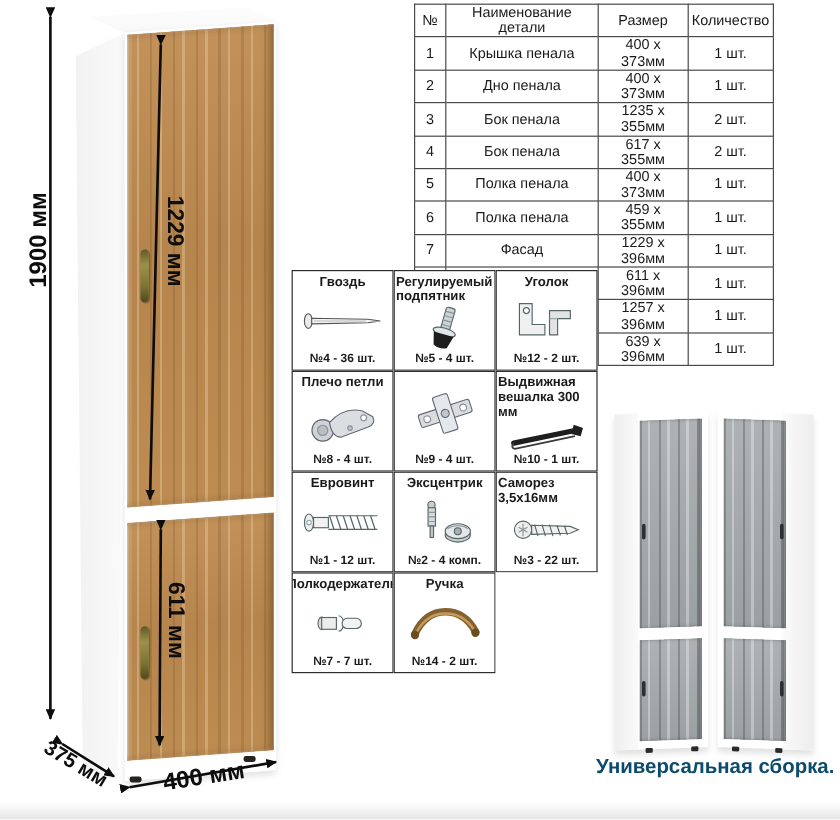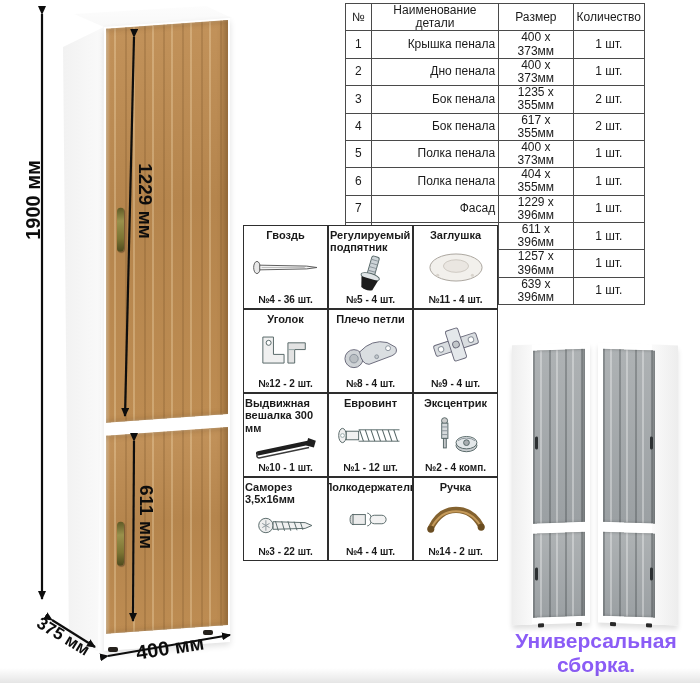--- a/index.html
+++ b/index.html
@@ -38,21 +38,21 @@
   .lbl-611{left:146px;top:517px;font-size:19px;transform:translate(-50%,-50%) rotate(90deg);}
   .lbl-375{left:63px;top:637px;font-size:17px;transform:translate(-50%,-50%) rotate(31deg);}
   .lbl-400{left:170px;top:648px;font-size:20px;transform:translate(-50%,-50%) rotate(-9deg);}
 
   
   .parts-table{position:absolute;left:345px;top:3px;width:300px;border-collapse:collapse;
     font-size:12px;}
   .parts-table th,.parts-table td{border:1px solid #4a4a4a;padding:0 3px;line-height:1.1;}
   .parts-table th{font-weight:normal;height:17px;text-align:center;}
   .parts-table td{height:15px;text-align:center;}
-  .parts-table td.nm{text-align:right;}
+  .parts-table td.nm{text-align:center;}
   .parts-table tr.tall td{height:26px;margin-left:28px;}
   .col-num{width:26px;}.col-name{width:130px;}.col-size{width:76px;}.col-qty{width:64px;}
 
   
   .hw-grid{position:absolute;left:243px;top:225px;display:grid;
     grid-template-columns:repeat(3,85px);grid-auto-rows:84px;}
   .hw-cell{border:1px solid #2e2e2e;background:#fff;display:flex;flex-direction:column;
     align-items:center;overflow:hidden;}
   .hw-cell.empty{border:none;}
   .hw-title{font-size:11px;font-weight:bold;text-align:left;line-height:1.12;
@@ -76,21 +76,21 @@
       linear-gradient(180deg,#aeb2b4,#9ba0a3);
     box-shadow:inset -2px 0 3px rgba(40,44,46,.4);}
   .mini-left .gdoor{left:21px;}
   .mini-right .gdoor{left:5px;}
   .gdoor-top{top:6px;height:173px;}
   .gdoor-bottom{top:189px;height:84px;}
   .mini-handle{position:absolute;width:3px;height:13px;background:#2c3032;border-radius:2px;}
   .mini-foot{position:absolute;width:6px;height:4px;background:#2a2a2a;border-radius:1px;bottom:-3px;}
 
   .assembly-caption{position:absolute;left:495px;top:629px;width:202px;text-align:center;
-    font-size:21px;font-weight:bold;color:#8b5cf6;}
+    font-size:17px;font-weight:bold;color:#0c4a6e;}
 
   .floor-shade{position:absolute;left:0;bottom:0;width:700px;height:15px;
     background:linear-gradient(180deg,rgba(0,0,0,0),rgba(0,0,0,.10));}
 </style>
 </head>
 <body>
 
 <div class="pane-left">
   <div class="cab-top"></div>
   <div class="cab-side"></div>
@@ -165,21 +165,21 @@
   </tr>
   <tr>
     <td>5</td>
     <td class="nm">Полка пенала</td>
     <td>400 х 373мм</td>
     <td>1 шт.</td>
   </tr>
   <tr>
     <td>6</td>
     <td class="nm">Полка пенала</td>
-    <td>404 х 355мм</td>
+    <td>459 х 355мм</td>
     <td>1 шт.</td>
   </tr>
   <tr>
     <td>7</td>
     <td class="nm">Фасад</td>
     <td>1229 х 396мм</td>
     <td>1 шт.</td>
   </tr>
   <tr>
     <td>8</td>
@@ -225,32 +225,20 @@
             <path d="M18 5h8M18 9h8M18 13h8M18 17h8" stroke="#8a949a"></path>
             <ellipse cx="22" cy="23" rx="10" ry="3.5" fill="#e0e5e7" stroke="#566"></ellipse>
             <path d="M13 25 L31 25 L28 36 Q22 39 16 36 Z" fill="#1d1d1d"></path>
           </g>
         </svg>
     </div>
     <div class="hw-count">№5 - 4 шт.</div>
   </div>
 
 
-  <div class="hw-cell">
-    <div class="hw-title">Заглушка</div>
-    <div class="hw-icon">
-      <svg viewBox="0 0 58 32" width="56" height="31">
-          <ellipse cx="29" cy="16" rx="27" ry="14" fill="#f2f0ec" stroke="#a9a49d"></ellipse>
-          <ellipse cx="29" cy="14.5" rx="13" ry="6.5" fill="#eae6e1" stroke="#cdc8c1"></ellipse>
-          <circle cx="10" cy="24" r="1.6" fill="#d8d3cc"></circle>
-          <circle cx="46" cy="24" r="1.6" fill="#d8d3cc"></circle>
-        </svg>
-    </div>
-    <div class="hw-count">№11 - 4 шт.</div>
-  </div>
 
   <div class="hw-cell">
     <div class="hw-title">Уголок</div>
     <div class="hw-icon">
       <svg viewBox="0 0 56 34" width="54" height="33">
           <g fill="#f0f0f0" stroke="#566">
             <path d="M4 2 h11 v18 h11 v9 H4 Z"></path>
             <circle cx="10" cy="8" r="2.6" fill="#fff"></circle>
           </g>
           <g fill="#e3e3e3" stroke="#566">
@@ -351,21 +339,21 @@
   <div class="hw-cell">
     <div class="hw-title">Полкодержатель</div>
     <div class="hw-icon">
       <svg viewBox="0 0 50 18" width="48" height="17">
           <ellipse cx="6" cy="9" rx="3.2" ry="5.5" fill="#ddd" stroke="#566"></ellipse>
           <rect x="6" y="3.8" width="13" height="10.4" fill="#ececec" stroke="#566"></rect>
           <path d="M21 2.2 a4.5 6.8 0 0 1 0 13.6" fill="none" stroke="#566"></path>
           <rect x="24" y="4.5" width="17" height="9" rx="4.5" fill="#f2f2f2" stroke="#566"></rect>
         </svg>
     </div>
-    <div class="hw-count">№4 - 4 шт.</div>
+    <div class="hw-count">№7 - 7 шт.</div>
   </div>
 
   <div class="hw-cell">
     <div class="hw-title">Ручка</div>
     <div class="hw-icon">
       <svg viewBox="0 0 66 32" width="64" height="31">
           <path d="M7 25 Q16 6 33 6 Q50 6 59 23" fill="none" stroke="#84622f" stroke-width="6.5" stroke-linecap="round"></path>
           <path d="M8 24 Q17 7.5 33 7.5 Q49 7.5 58 22" fill="none" stroke="#c59a5a" stroke-width="2" stroke-linecap="round"></path>
           <circle cx="7" cy="26" r="3.6" fill="#6a4d21"></circle>
           <circle cx="59" cy="24" r="3.6" fill="#6a4d21"></circle>

